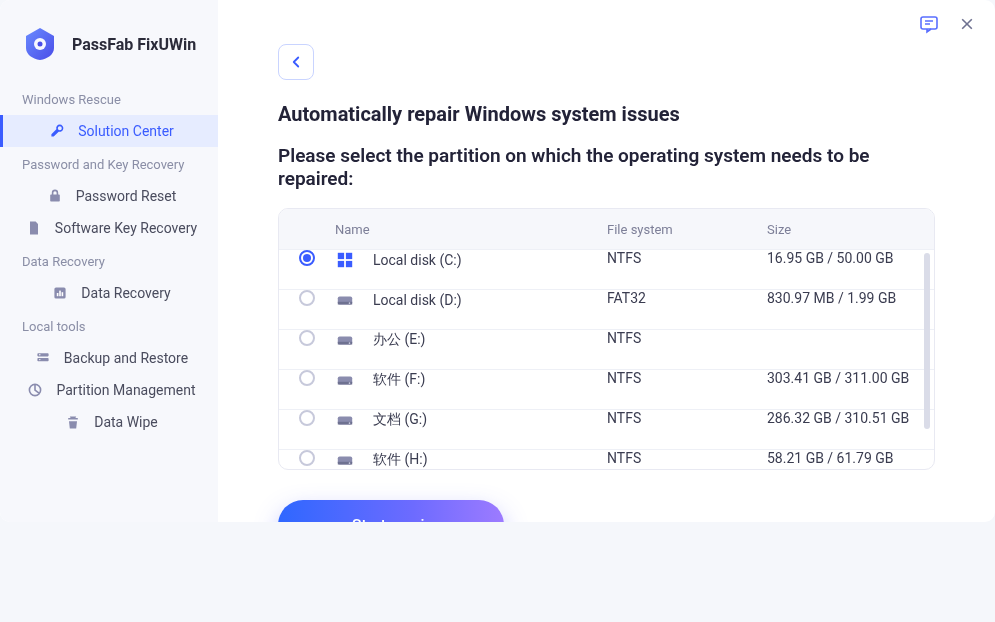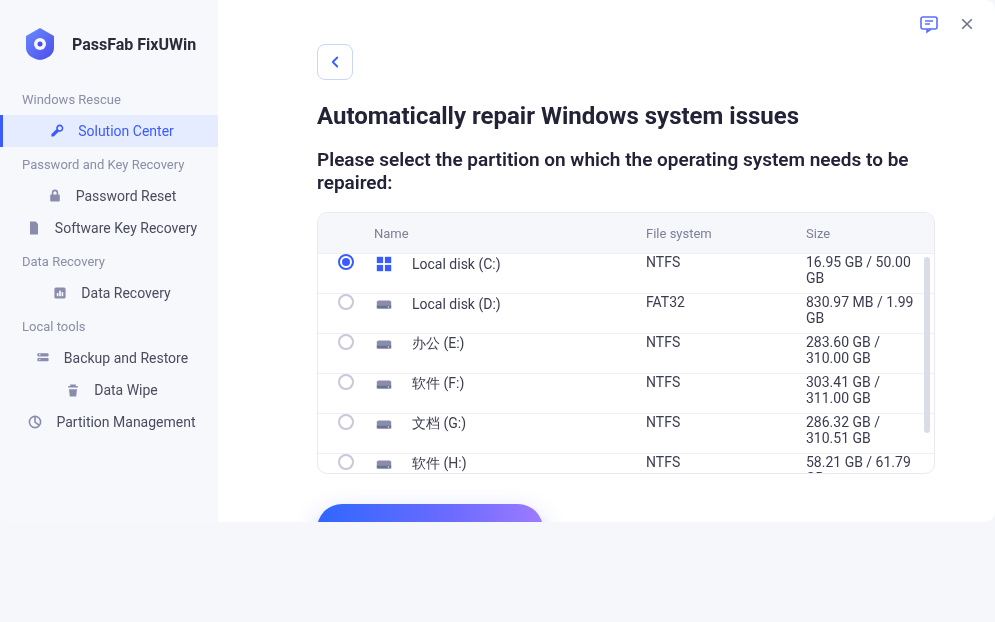--- a/index.html
+++ b/index.html
@@ -11,21 +11,20 @@
     overflow: hidden;
   }
   .app {
     display: flex;
     width: 995px;
     height: 522px;
     background: #ffffff;
     border-radius: 10px;
     overflow: hidden;
     position: relative;
-    gap: 39px;
   }
   
   .sidebar {
     width: 218px;
     background: #f7f8fc;
     padding: 26px 0 0 0;
     flex-shrink: 0;
   }
   .brand {
     display: flex;
@@ -110,21 +109,21 @@
     border: 1.5px solid #c9d4ff;
     border-radius: 8px;
     display: flex;
     align-items: center;
     justify-content: center;
     cursor: pointer;
     color: #3a5cff;
     margin-bottom: 22px;
   }
   .page-title {
-    font-size: 24px;
+    font-size: 20px;
     font-weight: 700;
     color: #232338;
     margin-bottom: 18px;
   }
   .page-subtitle {
     font-size: 19px;
     font-weight: 600;
     color: #232338;
     margin-bottom: 18px;
   }
@@ -293,34 +292,34 @@
               <rect x="3" y="4" width="14" height="4" rx="1"></rect>
               <rect x="3" y="10" width="14" height="4" rx="1"></rect>
               <circle cx="6" cy="6" r="0.9" fill="#fff"></circle>
               <circle cx="6" cy="12" r="0.9" fill="#fff"></circle>
             </svg>
           </span>
           <span>Backup and Restore</span>
         </div>
         <div class="nav-item">
           <span class="nav-icon">
-            <svg viewBox="0 0 20 20" width="16" height="16" fill="#8a8cae">
-              <path d="M6 3h8l-1 2h3v2H4V5h3L6 3zm-1 6h10l-1 9H6L5 9z"></path>
-            </svg>
-          </span>
-          <span>Data Wipe</span>
-        </div>
-        <div class="nav-item">
-          <span class="nav-icon">
             <svg viewBox="0 0 20 20" width="16" height="16" fill="none" stroke="#8a8cae" stroke-width="2">
               <circle cx="10" cy="10" r="7"></circle>
               <path d="M10 3 V10 L15 14"></path>
             </svg>
           </span>
           <span>Partition Management</span>
+        </div>
+        <div class="nav-item">
+          <span class="nav-icon">
+            <svg viewBox="0 0 20 20" width="16" height="16" fill="#8a8cae">
+              <path d="M6 3h8l-1 2h3v2H4V5h3L6 3zm-1 6h10l-1 9H6L5 9z"></path>
+            </svg>
+          </span>
+          <span>Data Wipe</span>
         </div>
       </div>
   </aside>
 
   <main class="main">
 
     <div class="titlebar-icons">
       <span class="ic">
         <svg viewBox="0 0 20 20" width="20" height="20" fill="none" stroke="#5a6fff" stroke-width="1.6">
           <rect x="2" y="3" width="16" height="12" rx="2"></rect>
@@ -395,21 +394,20 @@
               <span class="disk-icon">
                 <svg viewBox="0 0 20 20" width="18" height="18" fill="#8a8cae">
                   <rect x="2" y="6" width="16" height="9" rx="2"></rect>
                   <rect x="2" y="12" width="16" height="3" fill="#6e7190"></rect>
                   <circle cx="15" cy="13.5" r="0.9" fill="#cfd2e4"></circle>
                 </svg>
               </span>
               <span>办公 (E:)</span>
             </div>
             <div class="col-fs">NTFS</div>
-            <div class="col-size">283.60 GB / 310.00 GB</div>
           </div>
           <div class="table-row">
             <div class="col-radio">
               <span class="radio"></span>
             </div>
             <div class="col-name">
               <span class="disk-icon">
                 <svg viewBox="0 0 20 20" width="18" height="18" fill="#8a8cae">
                   <rect x="2" y="6" width="16" height="9" rx="2"></rect>
                   <rect x="2" y="12" width="16" height="3" fill="#6e7190"></rect>

